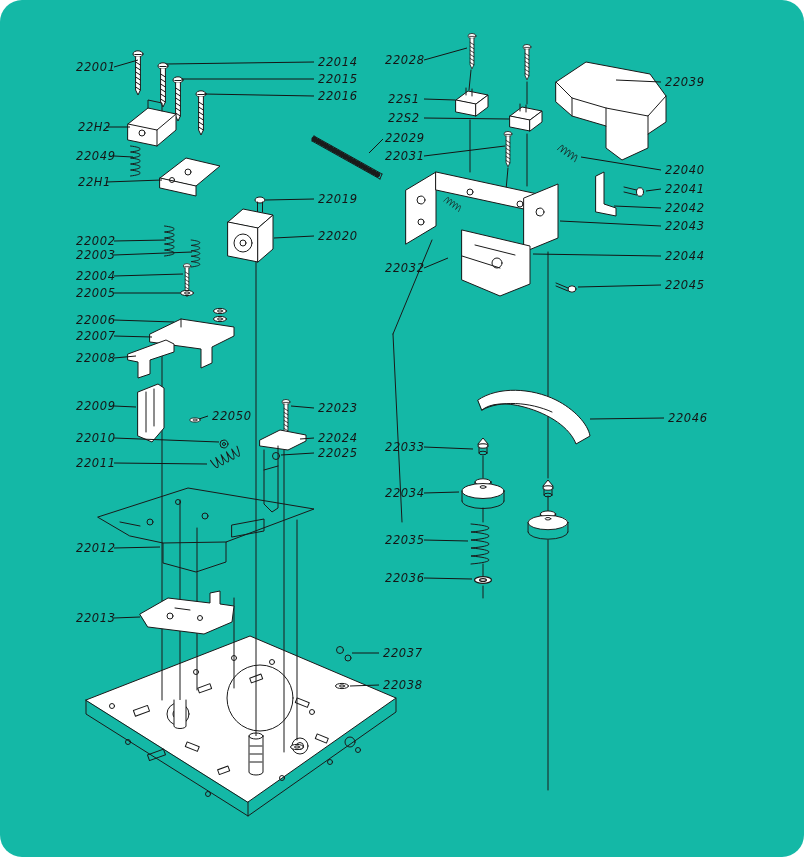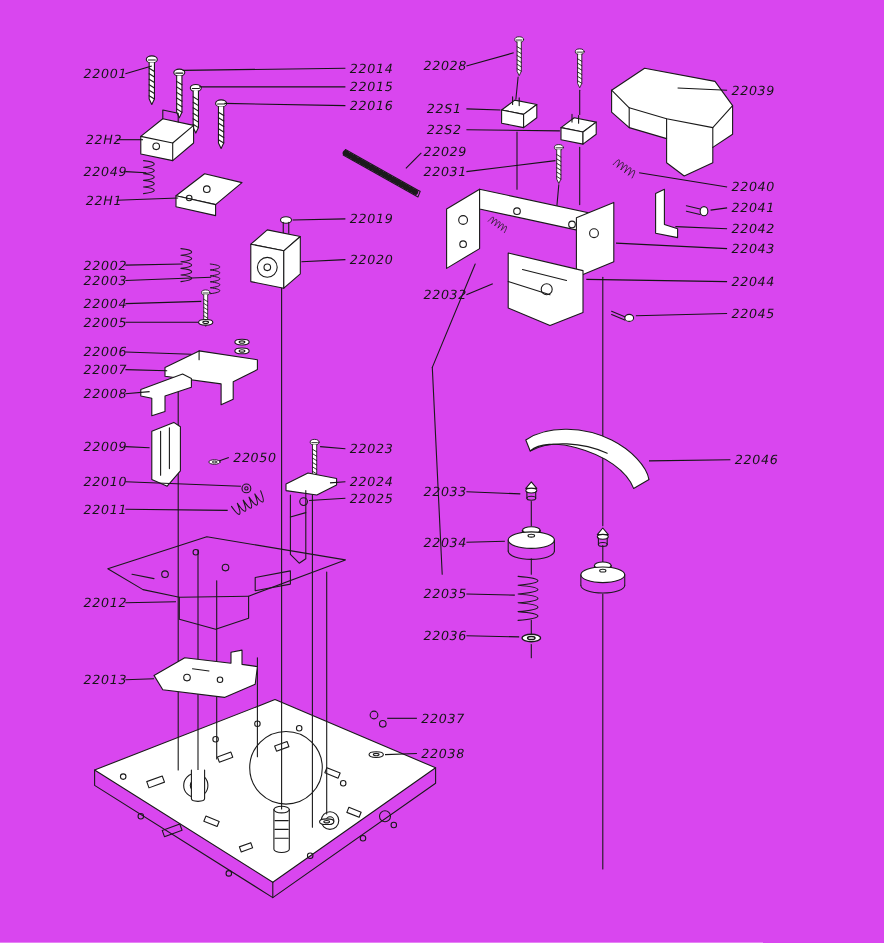--- a/index.html
+++ b/index.html
@@ -21,21 +21,21 @@
   }
   .leader {
     fill: none;
     stroke: #151515;
     stroke-width: 1;
   }
 </style>
 </head>
 <body>
 
-<div class="stage" style="background: #d946ef;">
+<div class="stage" style="background: #14b8a6; border-radius: 22px;">
 <svg width="804" height="857" viewBox="0 0 804 857">
 
   <defs>
     <g id="sym-screw">
       <ellipse cx="0" cy="0" rx="5" ry="3.2" fill="#fff"></ellipse>
       <line x1="-3.2" y1="0.5" x2="3.2" y2="0.5"></line>
       <path d="M-2.4,2.8 L-2.4,36 L0,41 L2.4,36 L2.4,2.8" fill="#fff"></path>
       <line x1="-2.4" y1="8" x2="2.4" y2="11"></line>
       <line x1="-2.4" y1="13" x2="2.4" y2="16"></line>
       <line x1="-2.4" y1="18" x2="2.4" y2="21"></line>

